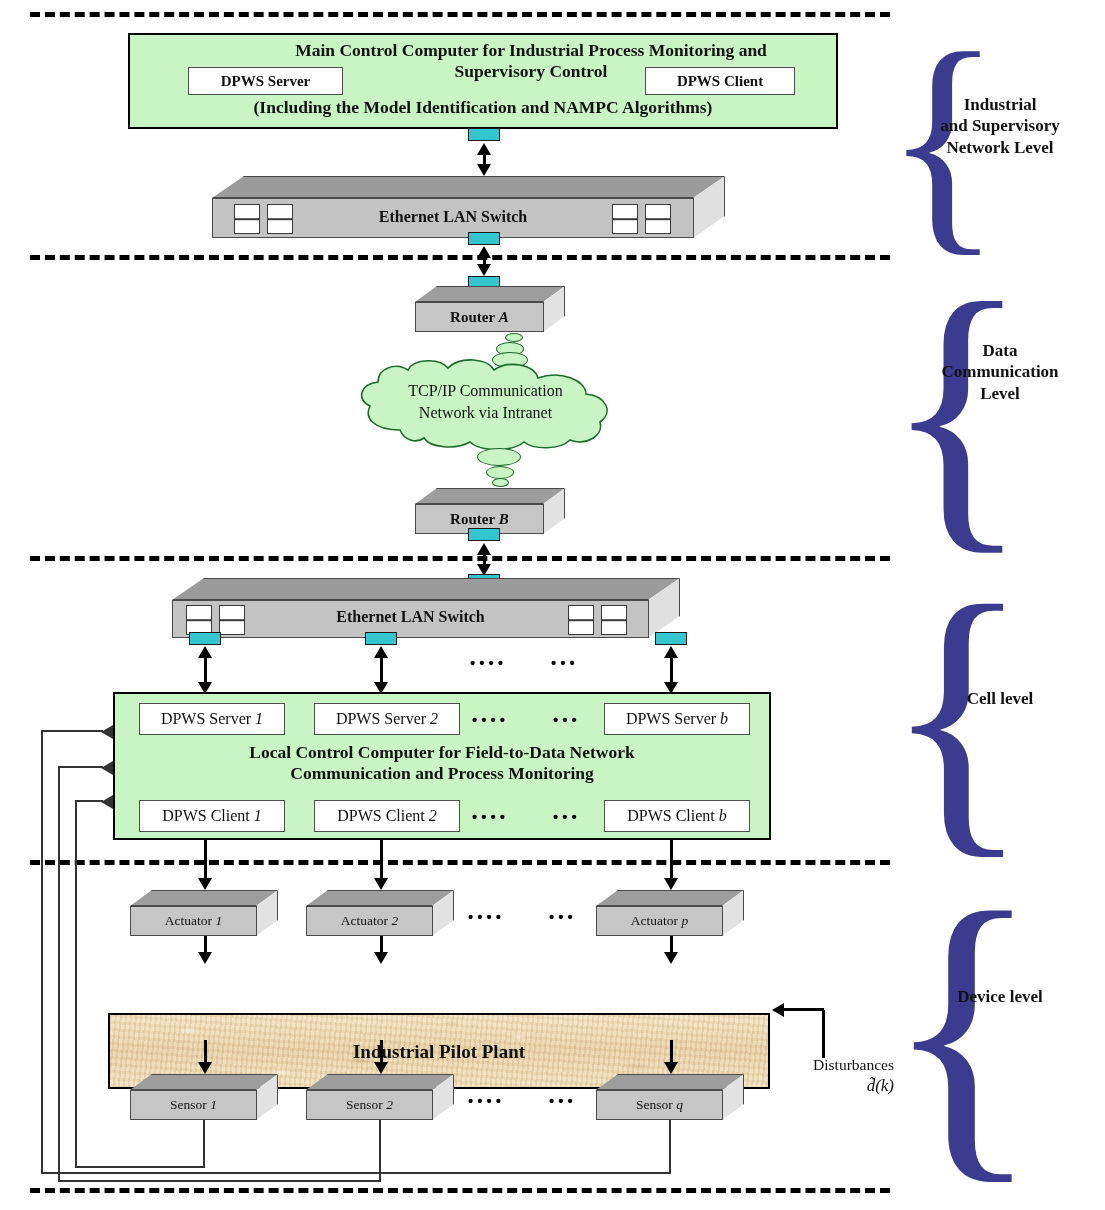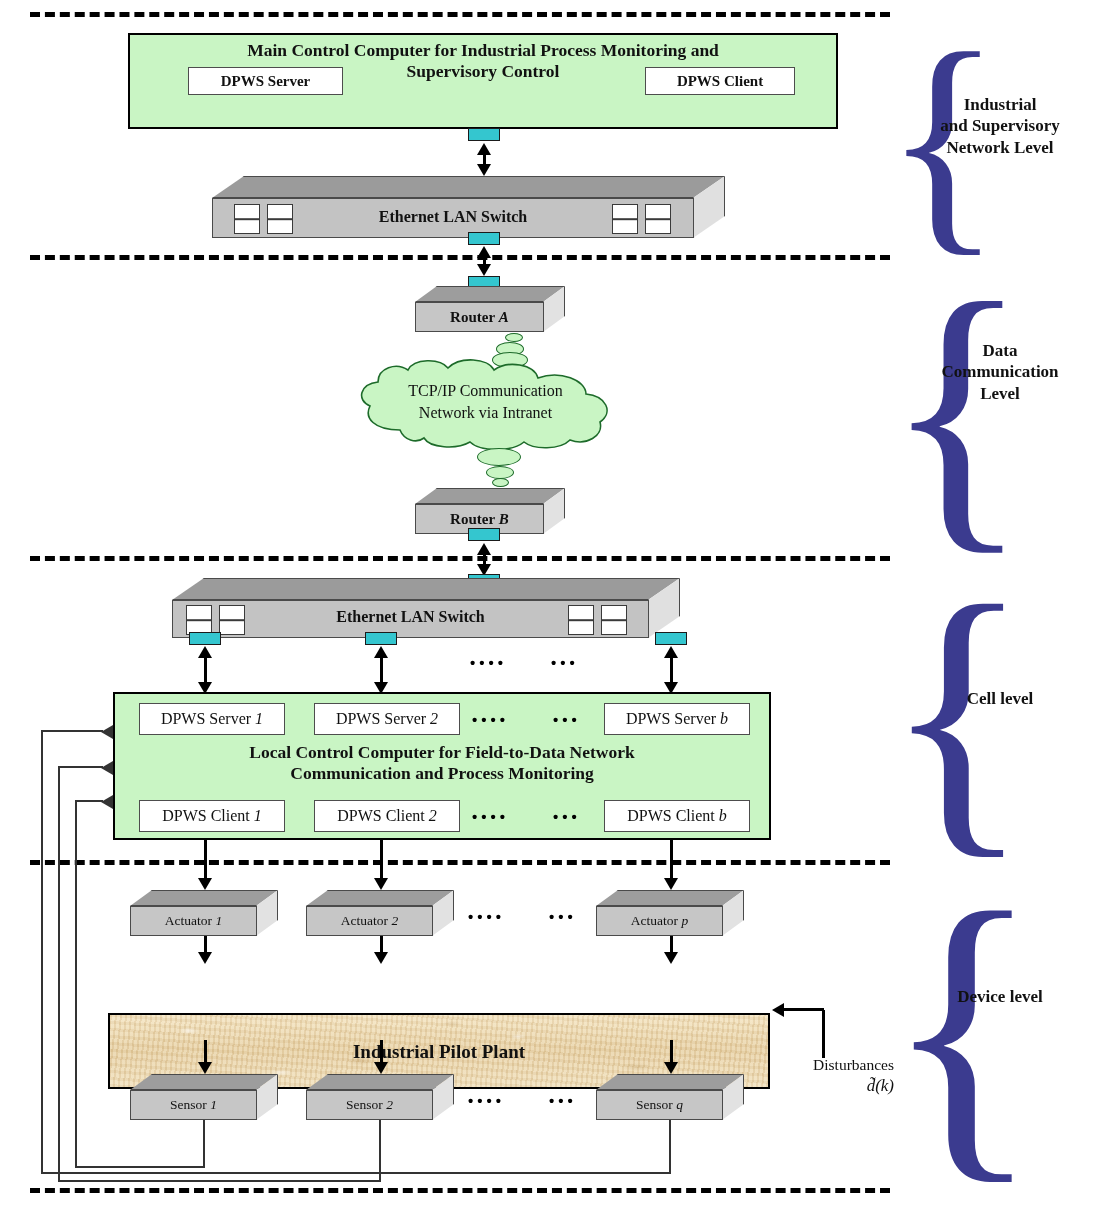--- a/index.html
+++ b/index.html
@@ -101,23 +101,26 @@
     <div>Level</div>
   </div>
   <div class="levelcap" style="left:900px;top:688px;width:200px;font-size:17px;">
     <div>Cell level</div>
   </div>
   <div class="levelcap" style="left:900px;top:986px;width:200px;font-size:17px;">
     <div>Device level</div>
   </div>
 
   <div class="greenbox" style="left:128px;top:33px;width:710px;height:96px;">
-    <div class="title-main" style="left:0;top:5px;width:100%;font-size:17.5px;">
+    <div class="title-main" style="left:0;top:5px;width:100%;font-size:17.5px;padding-left:48px;">
       <div>Main Control Computer for Industrial Process Monitoring and</div>
       <div>Supervisory Control</div>
+    </div>
+    <div class="title-main" style="left:0;top:62px;width:100%;font-size:17.5px;">
+      <div>(Including the Model Identification and NAMPC Algorithms)</div>
     </div>
     <div class="whitebox" style="left:58px;top:32px;width:155px;height:28px;font-size:15px;font-weight:bold;">
       <span>DPWS Server</span>
     </div>
     <div class="whitebox" style="left:515px;top:32px;width:150px;height:28px;font-size:15px;font-weight:bold;">
       <span>DPWS Client</span>
     </div>
   </div>
 
   <div class="plug" style="left:468px;top:128px;width:32px;height:13px;"></div>

